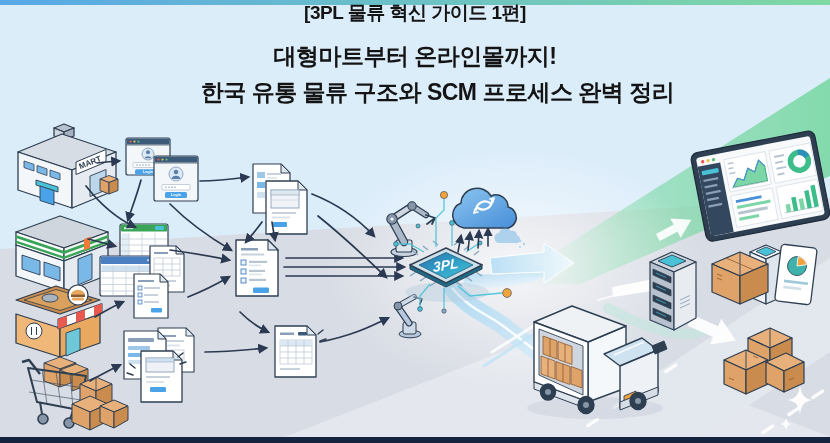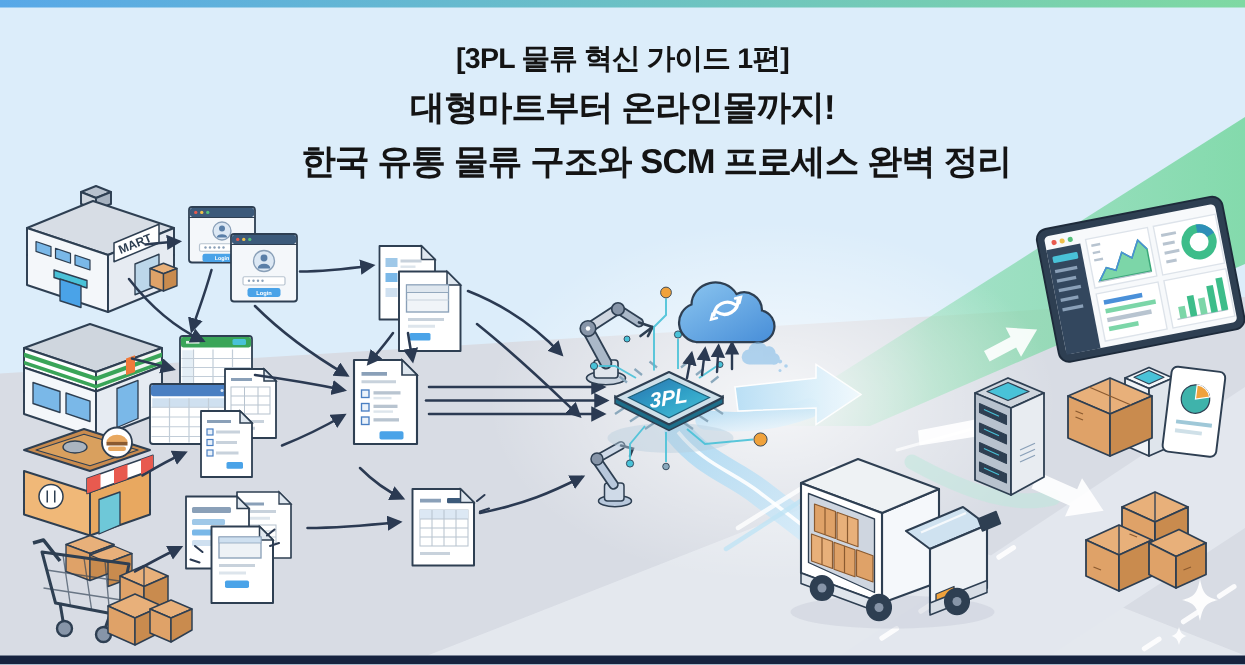--- a/index.html
+++ b/index.html
@@ -5,22 +5,22 @@
   html,body{margin:0;padding:0;}
   body{
     width:830px;height:443px;position:relative;overflow:hidden;
     font-family:"Liberation Sans", sans-serif;background:#dcedfa;
   }
   #scene{position:absolute;left:0;top:0;z-index:1;}
   .titles{
     position:absolute;left:0;top:0;width:830px;z-index:2;
     text-align:center;color:#141414;pointer-events:none;
   }
-  .series{font-size:19px;font-weight:600;letter-spacing:-0.5px;margin-top:26px;}
-  .t1{font-size:23px;font-weight:800;letter-spacing:-0.5px;margin-top:4px;}
+  .series{font-size:19px;font-weight:600;letter-spacing:-0.5px;}
+  .t1{font-size:23px;font-weight:800;letter-spacing:-0.5px;margin-top:15px;}
   .t2{font-size:23px;font-weight:800;letter-spacing:-0.5px;margin-top:5px;padding-left:45px;}
   svg text{font-family:"Liberation Sans", sans-serif;}
 </style>
 </head>
 <body>
 
 <div class="titles">
   <div class="series">[3PL 물류 혁신 가이드 1편]</div>
   <div class="t1">대형마트부터 온라인몰까지!</div>
   <div class="t2">한국 유통 물류 구조와 SCM 프로세스 완벽 정리</div>

